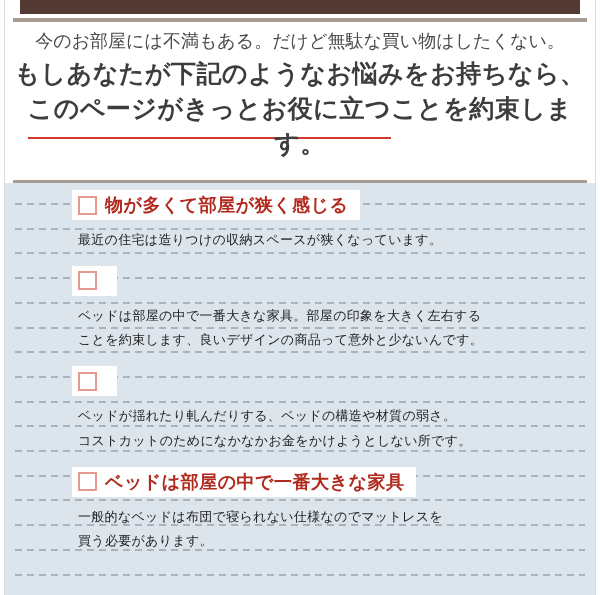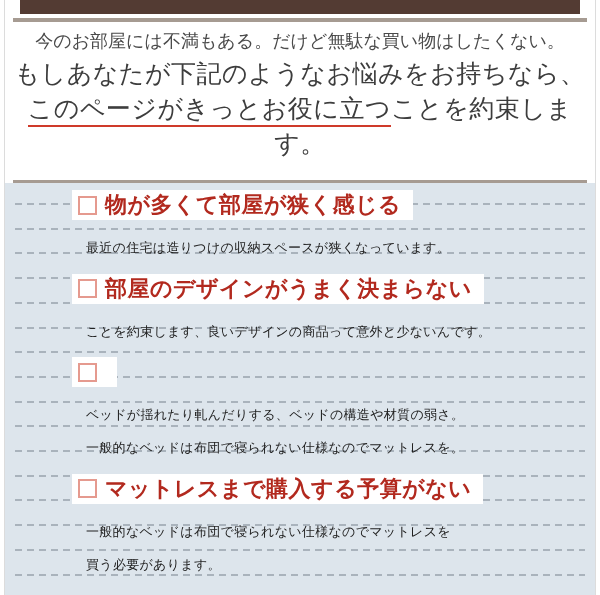--- a/index.html
+++ b/index.html
@@ -34,28 +34,28 @@
     margin-top:8px;
     text-align:center;
     font-size:18px;line-height:22px;
     color:#4a4a4a;
     letter-spacing:0;
   }
   .title{
     margin:4px 0 0;
     text-align:center;
     font-size:25px;line-height:35px;
-    font-weight:normal;
+    font-weight:bold;
     color:var(--title,#3d3d3d);
     letter-spacing:0.5px;
   }
   .title .tline{display:block;}
   .underlined{
     border-bottom:2px solid var(--underline,#cf3a2a);
-    padding-bottom:3px;
+    padding-bottom:15px;
   }
   .panel{
     position:relative;
     height:448px;
     background:var(--blue,#dde5ec);
   }
   .ruled-lines{position:absolute;inset:0;z-index:0;}
   .rline{
     position:absolute;left:10px;right:10px;height:2px;
     background:repeating-linear-gradient(90deg,
@@ -76,29 +76,29 @@
   }
   .checkbox{
     display:inline-block;
     width:15px;height:15px;
     border:2px solid var(--checkbox,#e59a8f);
     background:#ffffff;
     margin-right:8px;
     flex:0 0 auto;
   }
   .heading-text{
-    font-size:22px;
+    font-size:18px;
     font-weight:bold;
     color:var(--red,#b2291e);
     letter-spacing:0.5px;
     white-space:nowrap;
   }
   .body{padding-left:6px;}
   .body p{
-    margin:8px;
+    margin:0;
     font-size:13px;line-height:24.7px;
     color:#222222;
     letter-spacing:0.3px;
     white-space:nowrap;
     font-family:Liberation Serif, serif;
   }
 </style>
 </head>
 <body>
 
@@ -143,41 +143,41 @@
       <span class="heading-text">物が多くて部屋が狭く感じる</span>
     </div>
     <div class="body">
               <p>最近の住宅は造りつけの収納スペースが狭くなっています。</p>
             </div>
   </section>
 
   <section class="concern">
     <div class="heading-box">
       <span class="checkbox"></span>
-      <span class="heading-text">部屋のデザインがうまく決まらない</span>
     </div>
     <div class="body">
+              <p>ベッドは部屋の中で一番大きな家具。部屋の印象を大きく左右する</p>
               <p>ことを約束します、良いデザインの商品って意外と少ないんです。</p>
             </div>
   </section>
 
   <section class="concern">
     <div class="heading-box">
       <span class="checkbox"></span>
     </div>
     <div class="body">
               <p>ベッドが揺れたり軋んだりする、ベッドの構造や材質の弱さ。</p>
-              <p>一般的なベッドは布団で寝られない仕様なのでマットレスを。</p>
+              <p>コストカットのためになかなかお金をかけようとしない所です。</p>
             </div>
   </section>
 
   <section class="concern">
     <div class="heading-box">
       <span class="checkbox"></span>
-      <span class="heading-text">マットレスまで購入する予算がない</span>
+      <span class="heading-text">ベッドは部屋の中で一番大きな家具</span>
     </div>
     <div class="body">
               <p>一般的なベッドは布団で寝られない仕様なのでマットレスを</p>
               <p>買う必要があります。</p>
             </div>
   </section>
 </div>
     </div>
 
   </div>

